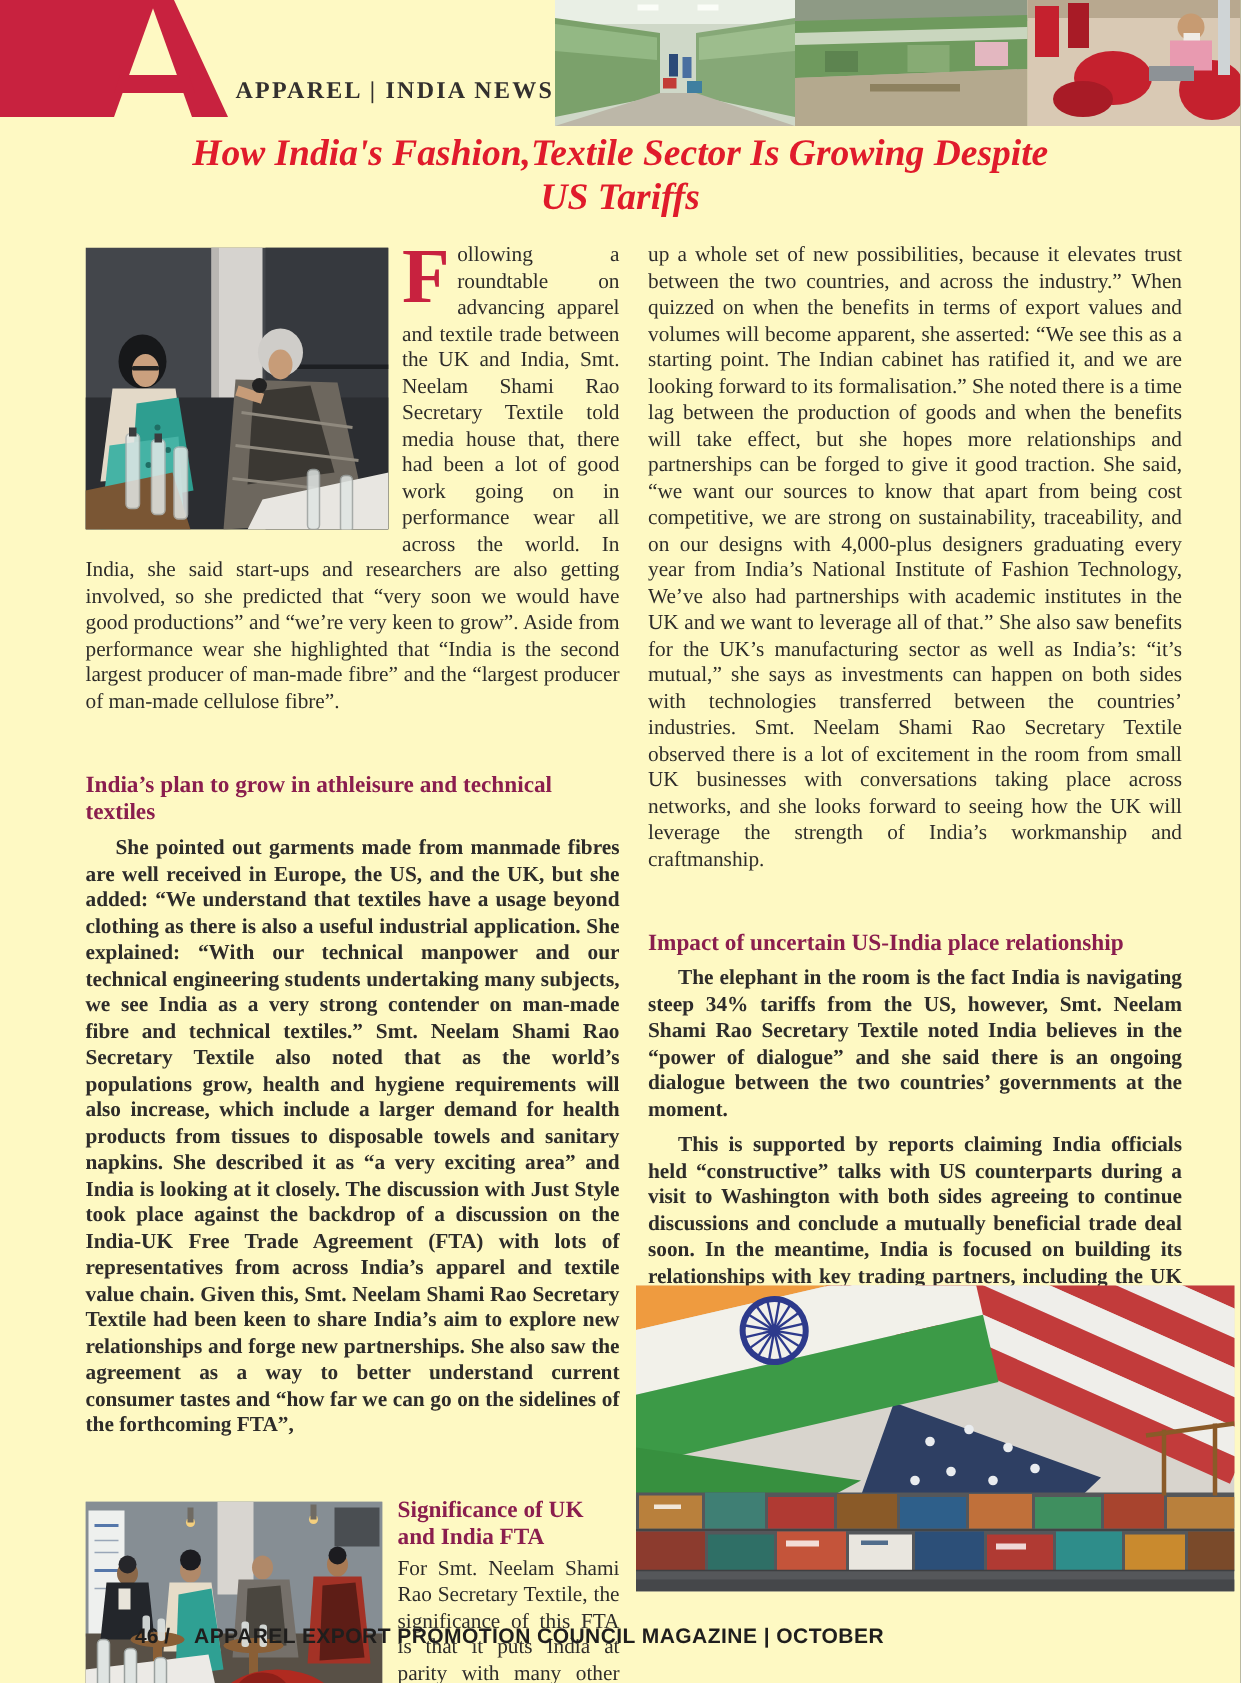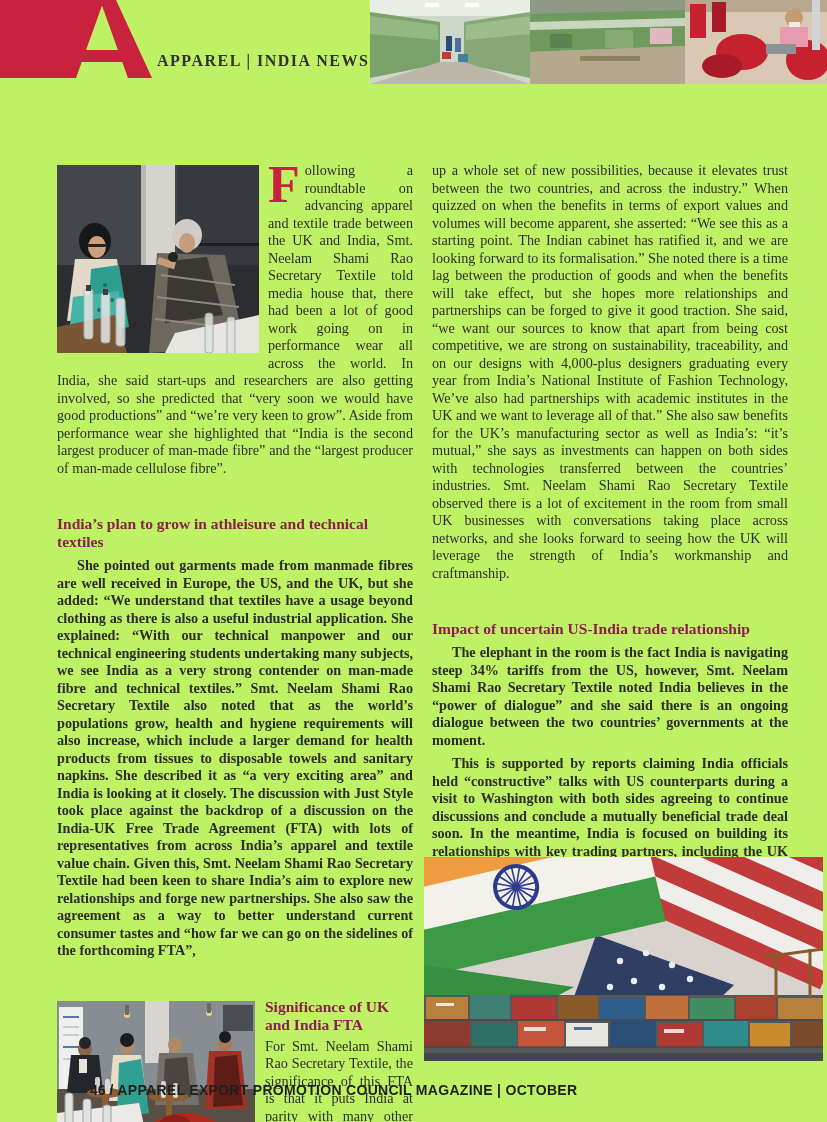--- a/index.html
+++ b/index.html
@@ -1,19 +1,19 @@
 <!DOCTYPE html>
 <html><head>
 <meta charset="utf-8">
 <style>
   * { margin:0; padding:0; box-sizing:border-box; }
   html,body { background:#888; }
   .page {
     position:relative; width:827px; height:1122px; margin:0 auto;
-    background:#bef264; overflow:hidden;
+    background:#fef9c3; overflow:hidden;
     font-family:"Liberation Serif", serif; color:#2e2c2a;
   }
   
   .logo-a { position:absolute; left:0; top:0; width:160px; height:78px; }
   .brand {
     position:absolute; left:157px; top:52px;
     font-size:16px; font-weight:bold; letter-spacing:1.5px; color:#33302e;
   }
   .factory-strip { position:absolute; left:370px; top:0; width:457px; height:84px; }
   .headline {
@@ -39,21 +39,21 @@
   .h-athleisure { margin:40px 0 6px; }
   .h-impact    { margin:13px 0 6px; }
   .h-sig       { margin:0 0 4px; }
   p.indent { text-indent:20px;font-weight:bold; }
   .sig-wrap { margin-top:10px; }
   
   .flags-photo { position:absolute; left:424px; top:857px; width:399px; height:204px; }
   .footer {
     position:absolute; left:90px; top:1082px;
     font-family:"Liberation Sans", sans-serif; color:#1f1e1d;
-    display:flex; align-items:center; gap:4px;
+    display:flex; align-items:center; gap:16px;
   }
   .footer .pg  { font-size:14px; font-weight:bold; }
   .footer .mag { font-size:14px; font-weight:bold; letter-spacing:.3px; }
 </style>
 </head>
 <body>
 
 <div class="page">
 
   <svg class="logo-a" viewBox="0 0 160 78" aria-hidden="true">
@@ -97,20 +97,24 @@
     <ellipse cx="372" cy="52" rx="26" ry="18" fill="#c5212e"></ellipse>
     <ellipse cx="352" cy="66" rx="20" ry="12" fill="#a81b26"></ellipse>
     <ellipse cx="438" cy="60" rx="22" ry="20" fill="#c5212e"></ellipse>
     <circle cx="424" cy="18" r="9" fill="#c79b72"></circle>
     <rect x="419" y="22" width="11" height="6" fill="#f0ece6"></rect>
     <rect x="410" y="27" width="28" height="20" fill="#e89ab0"></rect>
     <rect x="396" y="44" width="30" height="10" fill="#8d9296"></rect>
     <rect x="442" y="0" width="8" height="50" fill="#cfd4d6"></rect>
   </svg>
 
+  <h1 class="headline">
+    <span>How India's Fashion,Textile Sector Is Growing Despite</span><br>
+    <span>US Tariffs</span>
+  </h1>
 
   <div class="col col-left">
     <div class="intro">
       <svg class="photo1-float" viewBox="0 0 202 188">
         <rect width="202" height="188" fill="#43464b"></rect>
         <rect x="120" y="0" width="82" height="188" fill="#36393e"></rect>
         <rect x="84" y="0" width="34" height="104" fill="#d6d3cf"></rect>
         <rect x="84" y="0" width="5" height="104" fill="#b9b6b2"></rect>
         <rect x="0" y="100" width="202" height="88" fill="#2b2d31"></rect>
         <rect x="120" y="78" width="82" height="3" fill="#1d1f22"></rect>
@@ -213,21 +217,21 @@
         <ellipse cx="128" cy="140" rx="42" ry="28" fill="#b02a20"></ellipse>
         <ellipse cx="118" cy="128" rx="18" ry="14" fill="#8c1f18"></ellipse>
       </svg>
       <h2 class="sect h-sig">Significance of UK and India FTA</h2>
       <p>For Smt. Neelam Shami Rao Secretary Textile, the significance of this FTA is that it puts India at parity with many other countries and offers cost advantages. “We were doing very well, and we can now do even better, and it also opens</p>
     </div>
   </div>
 
   <div class="col col-right">
     <p>up a whole set of new possibilities, because it elevates trust between the two countries, and across the industry.” When quizzed on when the benefits in terms of export values and volumes will become apparent, she asserted: “We see this as a starting point. The Indian cabinet has ratified it, and we are looking forward to its formalisation.”  She noted there is a time lag between the production of goods and when the benefits will take effect, but she hopes more relationships and partnerships can be forged to give it good traction.  She said, “we want our sources to know that apart from being cost competitive, we are strong on sustainability, traceability, and on our designs with 4,000-plus designers graduating every year from India’s National Institute of Fashion Technology, We’ve also had partnerships with academic institutes in the UK and we want to leverage all of that.” She also saw benefits for the UK’s manufacturing sector as well as India’s: “it’s mutual,” she says as investments can happen on both sides with technologies transferred between the countries’ industries. Smt. Neelam Shami Rao Secretary Textile observed there is a lot of excitement in the room from small UK businesses with conversations taking place across networks, and she looks forward to seeing how the UK will leverage the strength of India’s workmanship and craftmanship.</p>
-    <h2 class="sect h-impact">Impact of uncertain US-India trade relationship</h2>
+    <h2 class="sect h-impact">Impact of uncertain US-India place relationship</h2>
     <p class="indent">The elephant in the room is the fact India is navigating steep 34% tariffs from the US, however, Smt. Neelam Shami Rao Secretary Textile noted India believes in the “power of dialogue” and she said there is an ongoing dialogue between the two countries’ governments at the moment.</p>
     <p class="indent" style="margin-top:6px">This is supported by reports claiming India officials held “constructive” talks with US counterparts during a visit to Washington  with both sides agreeing to continue discussions and conclude a mutually beneficial trade deal soon. In the meantime, India is focused on building its relationships with key trading partners, including the UK with this new FTA as well as with other countries in the EU and Switzerland. She concluded: “We want to leverage all of that in the European continent and we see this as being a trigger for lots of good things.”</p>
   </div>
 
   <svg class="flags-photo" viewBox="0 0 399 204">
     <rect width="399" height="204" fill="#d8d4cd"></rect>
 
     <g transform="rotate(24 399 0)">
       <rect x="150" y="-40" width="300" height="18" fill="#c23b3b"></rect>
       <rect x="150" y="-22" width="300" height="18" fill="#efeeea"></rect>

